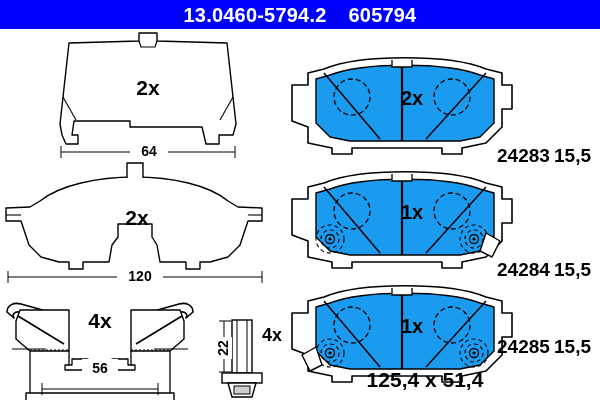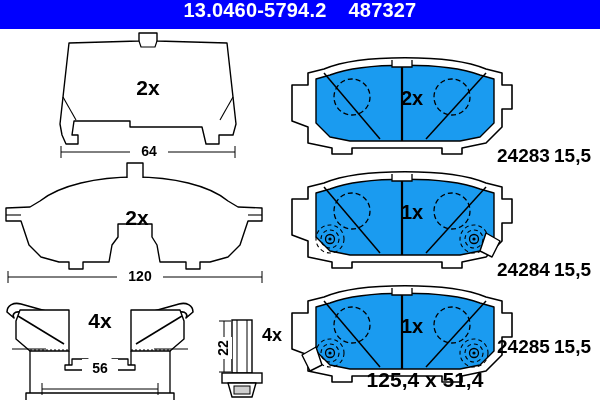--- a/index.html
+++ b/index.html
@@ -22,21 +22,21 @@
   }
   
   .header {
     position: absolute;
     left: 0;
     top: 0;
     width: 600px;
     height: 29px;
     background: #0000ff;
     display: flex;
-    align-items: flex-start;
+    align-items: center;
     justify-content: center;
     gap: 22px;
   }
   .header span {
     color: #ffffff;
     font-size: 20px;
     font-weight: bold;
     letter-spacing: 0.2px;
     line-height: 1;
   }
@@ -57,21 +57,21 @@
     fill: #000000;
   }
 </style>
 </head>
 <body>
 
 <div id="root">
 
   <div class="header">
     <span>13.0460-5794.2</span>
-    <span>487327</span>
+    <span>605794</span>
   </div>
 
   <div class="canvas">
     <svg width="600" height="371" viewBox="0 0 600 371" xmlns="http://www.w3.org/2000/svg">
 
       <g>
         <path fill="#ffffff" stroke="#000000" stroke-width="1.4" stroke-linejoin="round" d="M 69 14
                  L 139 12 L 139 4 L 157 4 L 157 12 L 227 14
                  L 236 95
                  L 233 106 L 219 106 L 219 115 L 206 115

